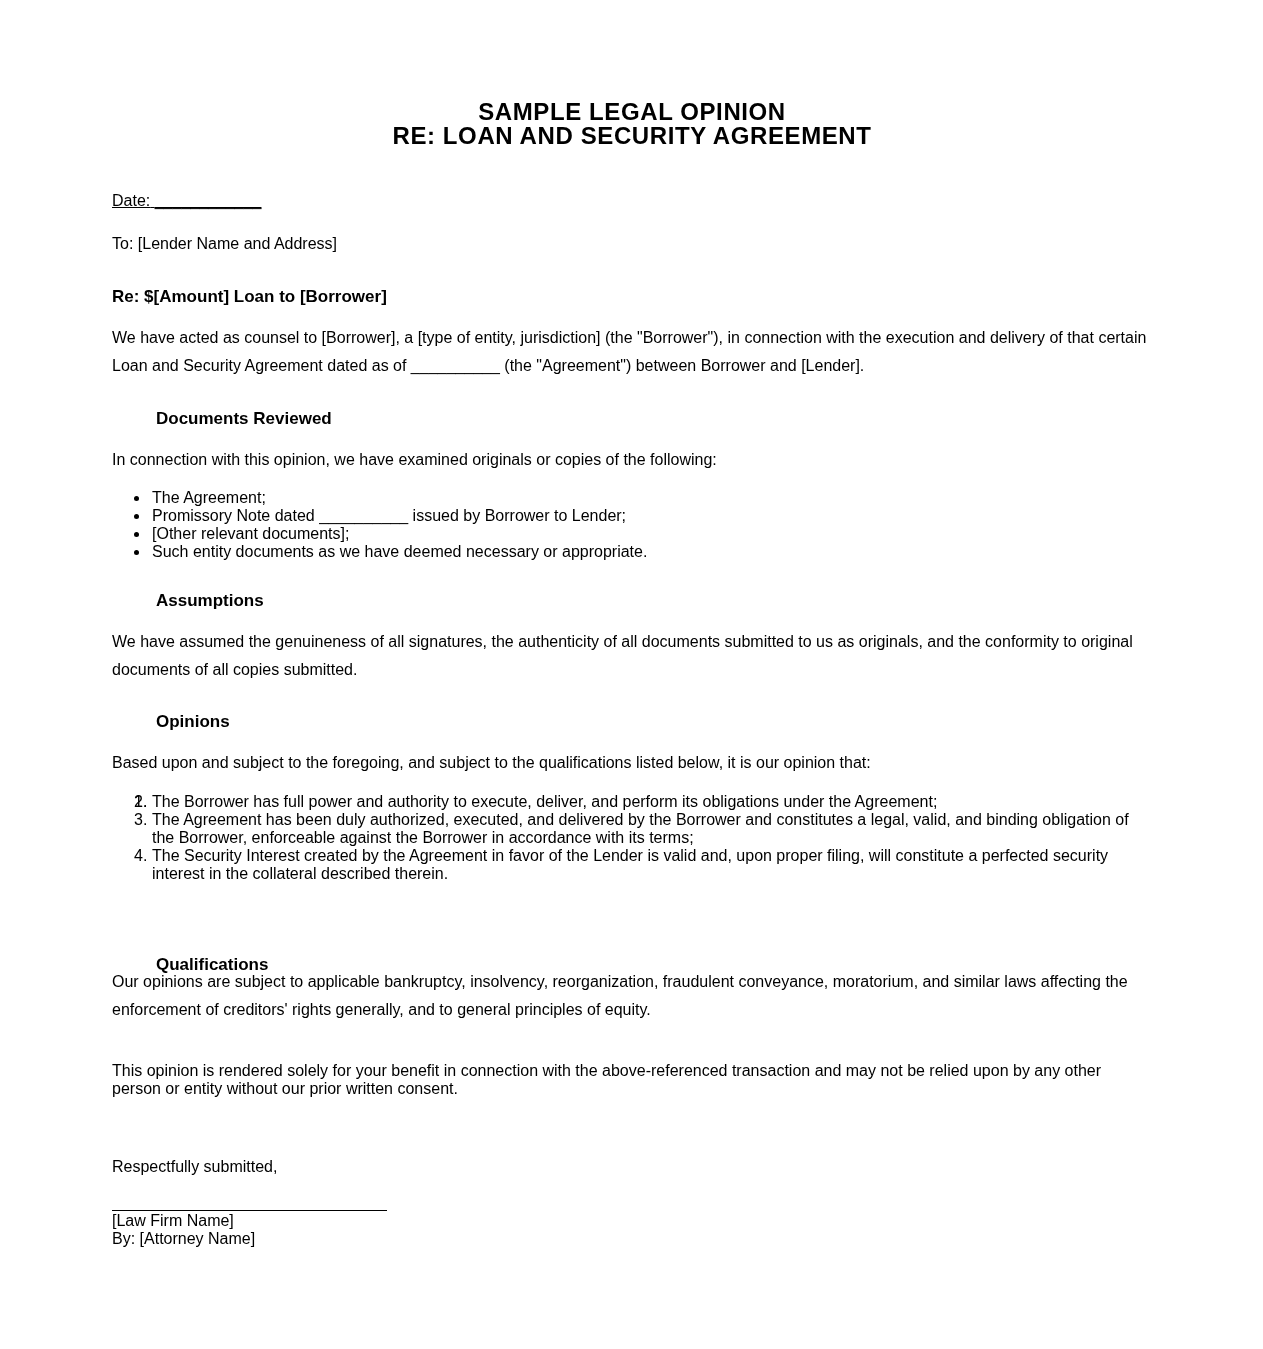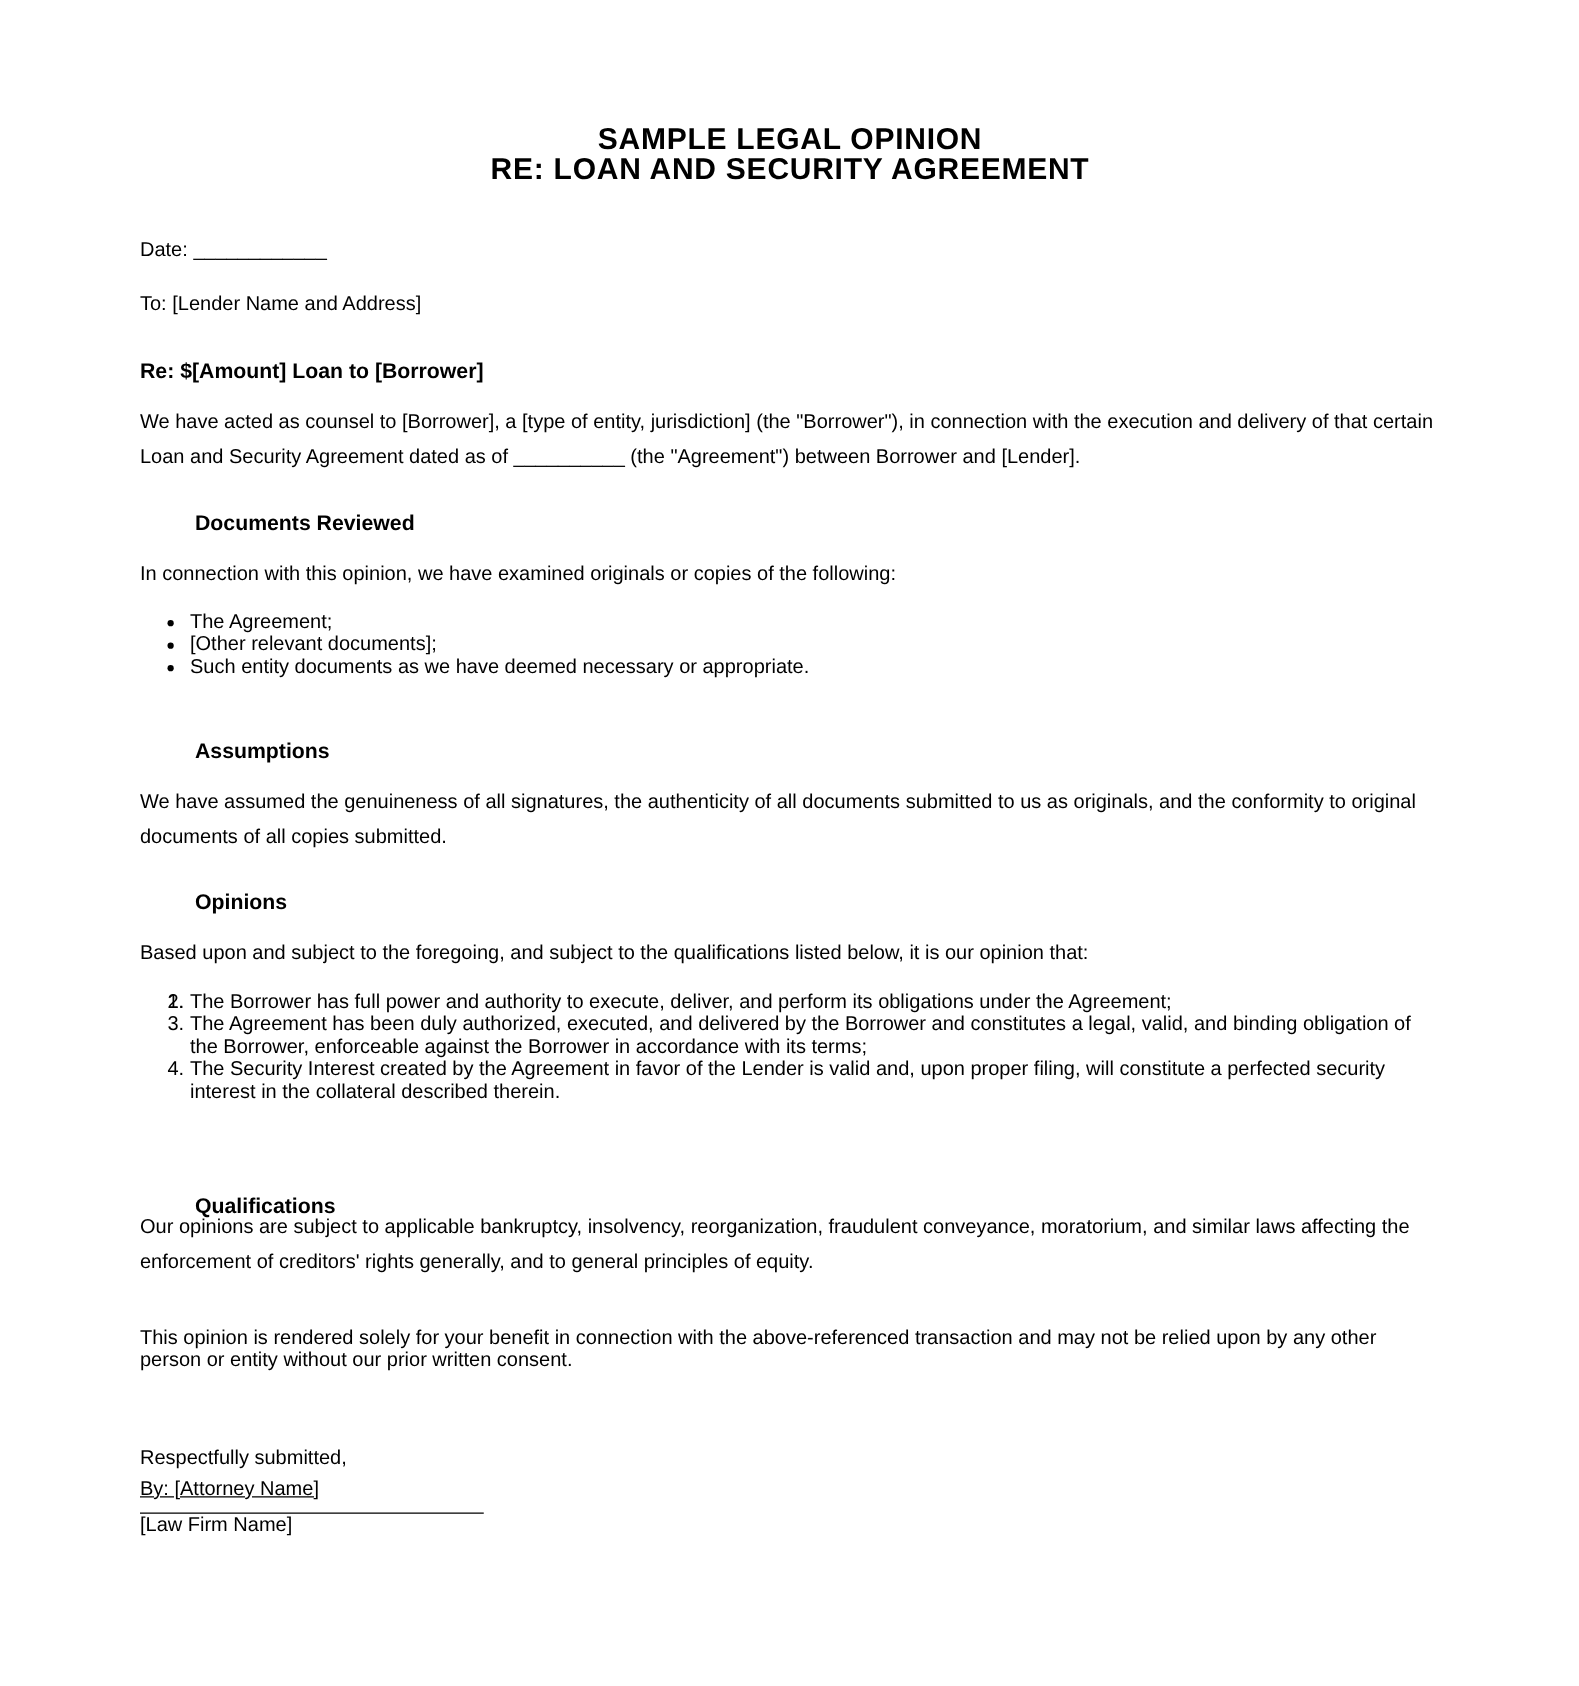--- a/index.html
+++ b/index.html
@@ -54,36 +54,37 @@
     .sigline { position: absolute; left: 0; top: 1210px; width: 275px; border-bottom: 1px solid #000; }
   </style>
 </head>
 <body>
 
 <div class="page">
 
   <div class="title t1">SAMPLE LEGAL OPINION</div>
   <div class="title t2">RE: LOAN AND SECURITY AGREEMENT</div>
 
-  <div class="abs line" style="top:192px;">
+  <div class="abs line" style="top:192px;text-decoration:underline;">
     <span>Date:</span>
     <span>____________</span>
   </div>
 
   <div class="abs line" style="top:235px;">To: [Lender Name and Address]</div>
 
   <div class="abs line rehead" style="top:288px;">Re: $[Amount] Loan to [Borrower]</div>
 
   <div class="para" style="top:324px;">We have acted as counsel to [Borrower], a [type of entity, jurisdiction] (the "Borrower"), in connection with the execution and delivery of that certain Loan and Security Agreement dated as of __________ (the "Agreement") between Borrower and [Lender].</div>
 
   <div class="abs line h" style="top:410px;">Documents Reviewed</div>
   <div class="abs line" style="top:451px;">In connection with this opinion, we have examined originals or copies of the following:</div>
 
   <ul style="top:489px;">
     <li>The Agreement;</li>
+    <li>Promissory Note dated __________ issued by Borrower to Lender;</li>
     <li>[Other relevant documents];</li>
     <li>Such entity documents as we have deemed necessary or appropriate.</li>
   </ul>
 
   <div class="abs line h" style="top:592px;">Assumptions</div>
   <div class="para" style="top:628px;">We have assumed the genuineness of all signatures, the authenticity of all documents submitted to us as originals, and the conformity to original documents of all copies submitted.</div>
 
   <div class="abs line h" style="top:713px;">Opinions</div>
   <div class="abs line" style="top:754px;">Based upon and subject to the foregoing, and subject to the qualifications listed below, it is our opinion that:</div>
 
@@ -108,15 +109,15 @@
   <div class="abs line h" style="top:956px;">Qualifications</div>
   <div class="para" style="top:968px;">Our opinions are subject to applicable bankruptcy, insolvency, reorganization, fraudulent conveyance, moratorium, and similar laws affecting the enforcement of creditors' rights generally, and to general principles of equity.</div>
 
   <div class="para" style="top:1062px; line-height:18px;">This opinion is rendered solely for your benefit in connection with the above-referenced transaction and may not be relied upon by any other person or entity without our prior written consent.</div>
 
   <div class="abs line" style="top:1158px;">Respectfully submitted,</div>
 
   <div class="sigline"></div>
 
   <div class="abs line" style="top:1212px;">[Law Firm Name]</div>
-  <div class="abs line" style="top:1183px;text-decoration:underline;">By: [Attorney Name]</div>
+  <div class="abs line" style="top:1230px;">By: [Attorney Name]</div>
 
 </div>
 
 </body></html>

